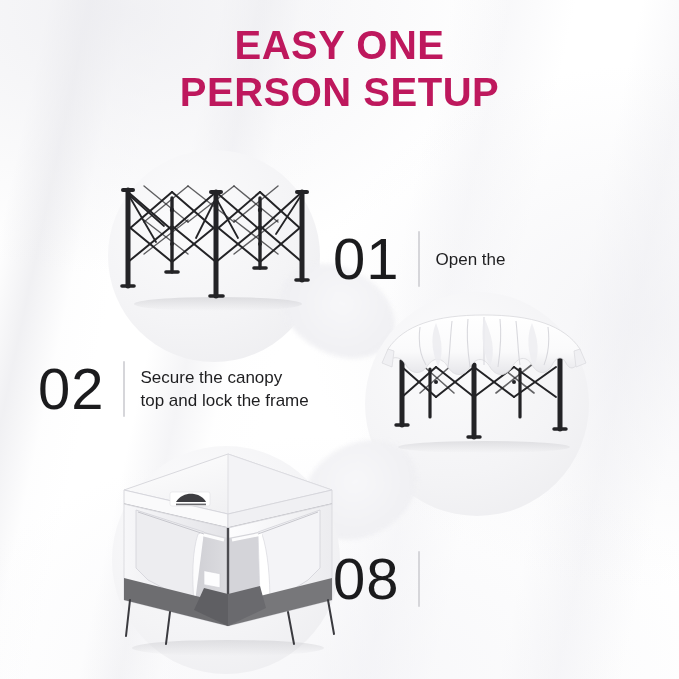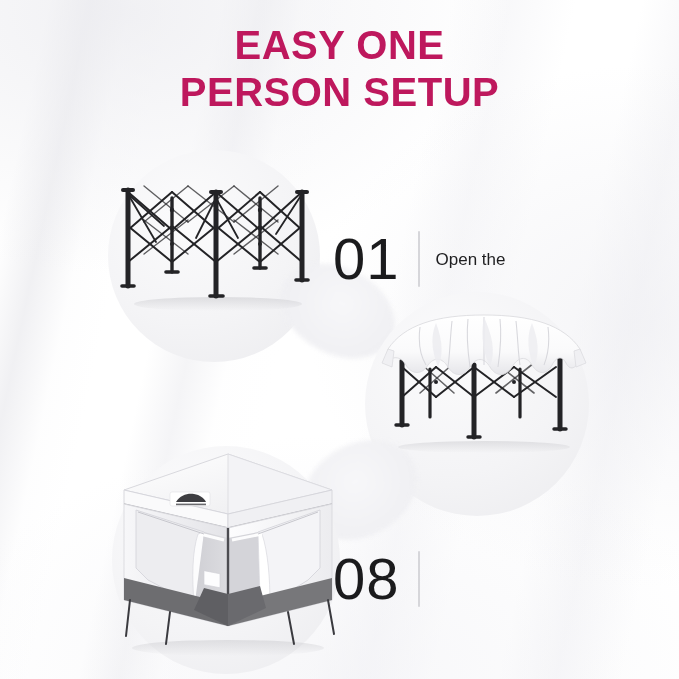--- a/index.html
+++ b/index.html
@@ -412,19 +412,27 @@
   </div>
 
   <div class="step" id="step-01">
     <div class="step-num">01</div>
     <div class="step-divider"></div>
     <div class="step-text">
       <span>Open the</span>
     </div>
   </div>
 
+  <div class="step" id="step-02">
+    <div class="step-num">02</div>
+    <div class="step-divider"></div>
+    <div class="step-text">
+      <span>Secure the canopy</span>
+      <span>top and lock the frame</span>
+    </div>
+  </div>
 
   <div class="step" id="step-03">
     <div class="step-num">08</div>
     <div class="step-divider"></div>
   </div>
 
 </div>
 
 </body></html>

